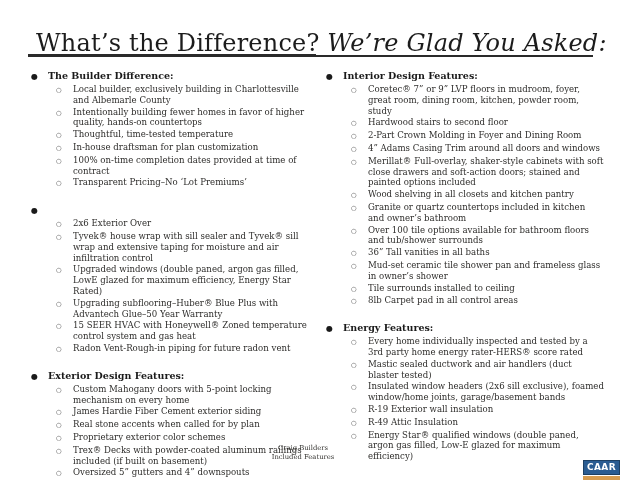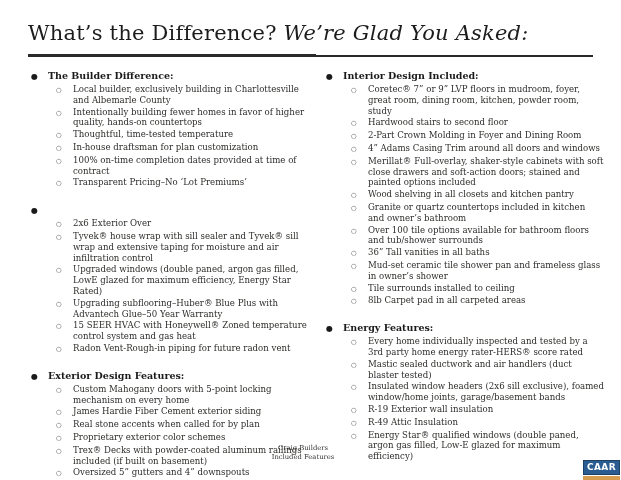--- a/index.html
+++ b/index.html
@@ -2,22 +2,22 @@
 <html><head>
 <meta charset="utf-8">
 <style>
   html,body{margin:0;padding:0;background:#e8e8e8;}
   .page{
     position:relative;width:621px;height:480px;background:#ffffff;
     font-family:"DejaVu Serif","Liberation Serif",serif;color:#2e2d2b;
     overflow:hidden;margin:0 auto;box-shadow:0 0 4px rgba(0,0,0,.25);
   }
   .title{
-    position:absolute;left:28px;top:21px;margin:0;
-    font-size:21px;font-weight:400;color:#1c1c1c;white-space:nowrap;letter-spacing:.2px;
+    position:absolute;left:28px;top:21px;margin:8px;
+    font-size:24px;font-weight:400;color:#1c1c1c;white-space:nowrap;letter-spacing:.2px;
   }
   .title .it{font-style:italic;}
   .rule{position:absolute;left:28px;top:55px;width:565px;height:2px;background:#2a2a2a;}
   .rule-thick{position:absolute;left:28px;top:54px;width:288px;height:3px;background:#2a2a2a;}
   .content{position:absolute;left:28px;top:70px;width:576px;display:flex;gap:14px;}
   .col{width:281px;}
   .section{margin-bottom:15px;}
   .head-row{display:flex;align-items:baseline;font-weight:700;font-size:9.5px;line-height:12px;color:#1a1a1a;margin-bottom:2px;}
   .b1{width:17px;flex:none;font-size:8px;padding-left:3px;}
   .item-row{display:flex;margin-left:28px;font-size:8.6px;line-height:10.8px;margin-bottom:1px;}
@@ -131,21 +131,21 @@
           <div class="item-row">
             <span class="b2">○</span>
             <span class="item-text">Oversized 5” gutters and 4” downspouts</span>
           </div>
         </div>
       </div>
     <div class="col">
         <div class="section">
           <div class="head-row">
             <span class="b1">●</span>
-            <span class="head-text">Interior Design Included:</span>
+            <span class="head-text">Interior Design Features:</span>
           </div>
           <div class="item-row">
             <span class="b2">○</span>
             <span class="item-text">Coretec® 7” or 9” LVP floors in mudroom, foyer, great room, dining room, kitchen, powder room, study</span>
           </div>
           <div class="item-row">
             <span class="b2">○</span>
             <span class="item-text">Hardwood stairs to second floor</span>
           </div>
           <div class="item-row">
@@ -179,21 +179,21 @@
           <div class="item-row">
             <span class="b2">○</span>
             <span class="item-text">Mud-set ceramic tile shower pan and frameless glass in owner’s shower</span>
           </div>
           <div class="item-row">
             <span class="b2">○</span>
             <span class="item-text">Tile surrounds installed to ceiling</span>
           </div>
           <div class="item-row">
             <span class="b2">○</span>
-            <span class="item-text">8lb Carpet pad in all carpeted areas</span>
+            <span class="item-text">8lb Carpet pad in all control areas</span>
           </div>
         </div>
         <div class="section">
           <div class="head-row">
             <span class="b1">●</span>
             <span class="head-text">Energy Features:</span>
           </div>
           <div class="item-row">
             <span class="b2">○</span>
             <span class="item-text">Every home individually inspected and tested by a 3rd party home energy rater-HERS® score rated</span>

